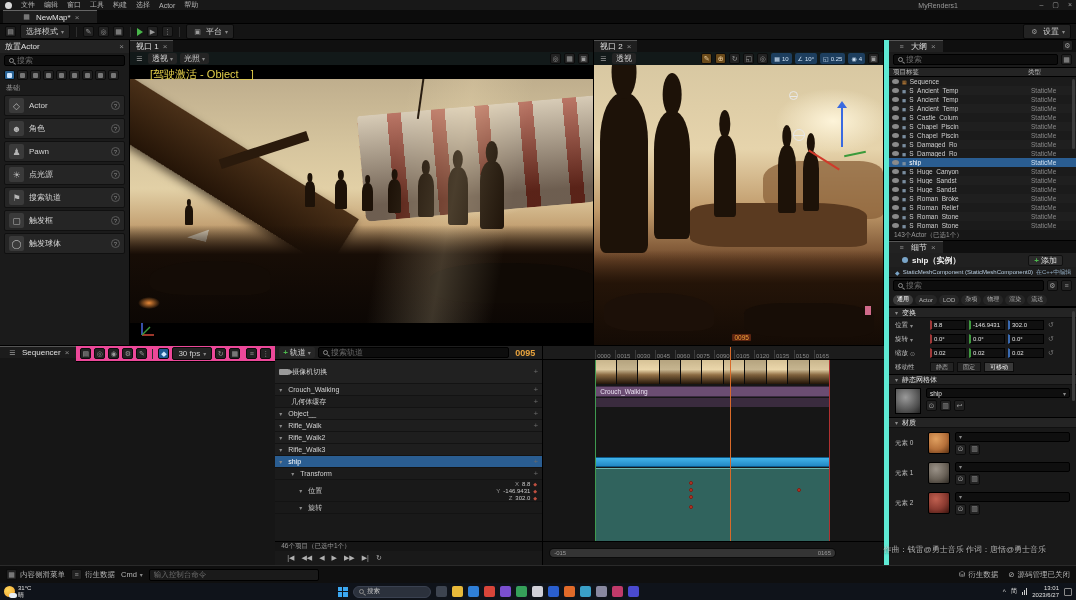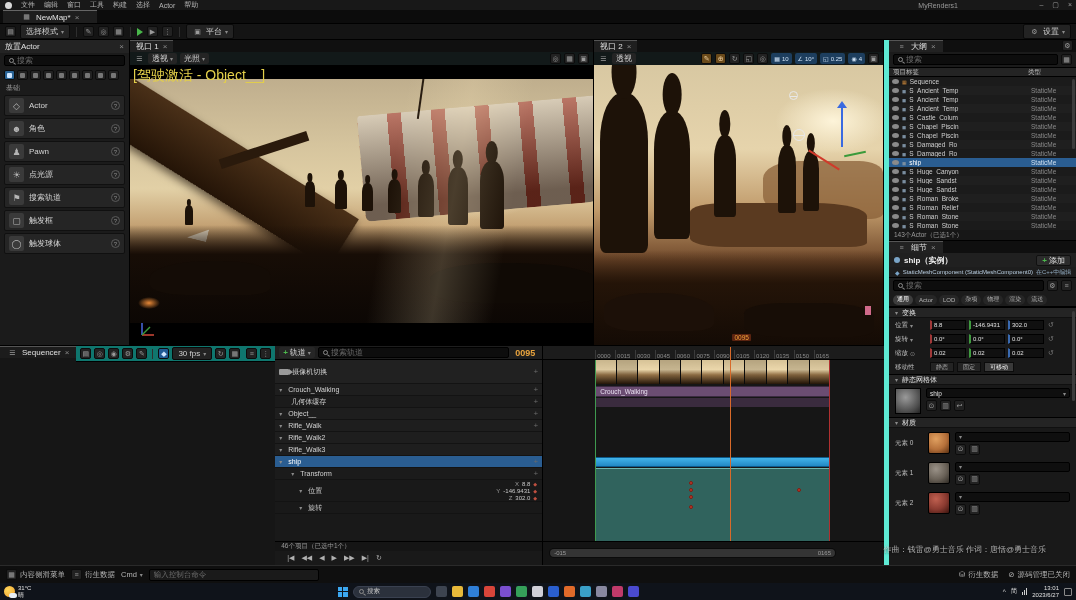--- a/index.html
+++ b/index.html
@@ -50,39 +50,39 @@
 .vp{display:flex;flex-direction:column;border-right:1px solid #000;min-width:0}
 #vp1{width:464px}
 #vp2{width:290px}
 .vtab{height:12px;background:#101010;display:flex;align-items:flex-end}
 .vtab .t{height:12px;display:flex;align-items:center;gap:4px;background:#1f1f1f;padding:0 6px;border-top:1px solid #555;color:#e0e0e0}
 .vbody{flex:1;position:relative;background:#0f766e;overflow:hidden}
 .vtools{position:absolute;left:0;right:0;top:0;height:13px;background:rgba(18,18,18,.93);display:flex;align-items:center;gap:3px;padding:0 4px;z-index:6}
 .vbtn{display:flex;align-items:center;gap:2px;padding:0 4px;height:11px;background:#242424;border-radius:2px;color:#cfcfcf}
 .spacer{flex:1}
 .badge{display:flex;align-items:center;gap:2px;height:11px;padding:0 3px;background:#1d3e5e;border-radius:2px;color:#cfe2f5;font-size:6px}
-.pilot{position:absolute;left:3px;top:15px;color:#e3cf4a;font-size:14px;z-index:5}
+.pilot{position:absolute;left:20px;top:15px;color:#e3cf4a;font-size:11px;z-index:5}
 .scene{position: absolute;left:0;top:13px;right:0;bottom:0}
 .letter{position:absolute;left:0;right:0;background:#000;z-index:3}
 .img{position:absolute;left:0;right:0;overflow:hidden}
 .sky1{position:absolute;inset:0;background:linear-gradient(180deg,#bfae8d 0%,#d6c59e 28%,#e2d0a6 45%,#c4a274 60%,#6e4e30 72%,#2a1810 82%,#140c06 100%)}
 .sky2{position:absolute;inset:0;background:linear-gradient(180deg,#d8c8a2 0%,#e6d4ac 30%,#c09a6a 52%,#70482a 70%,#38200f 85%,#1c0f07 100%)}
 .glow{position:absolute;border-radius:50%}
 .shape{position:absolute}
 .soldier{position:absolute;background:#1d1208;border-radius:45% 45% 12% 12%/30% 30% 5% 5%}
 .soldier::before{content:"";position:absolute;left:50%;top:-30%;transform:translateX(-50%);width:52%;height:34%;background:#1d1208;border-radius:50%}
 .axis{position:absolute;left:8px;bottom:6px;z-index:5}
 .gz{position:absolute;z-index:4}
 .giz-sphere{position:absolute;border:1px solid #e8e8e8;border-radius:50%;z-index:4}
 .giz-sphere::after{content:"";position:absolute;left:0;right:0;top:50%;height:1px;background:#e8e8e8}
 
 #sequencer{height:220px;display:flex;flex-direction:row;background:#161616;border-top:1px solid #000}
 #seqtab{height:12px;background:#0d0d0d;display:flex;align-items:flex-end}
 #seqtab .t{height:12px;display:flex;align-items:center;gap:4px;background:#1c1c1c;padding:0 7px;border-top:1px solid #555;color:#e0e0e0}
-#seqtools{height:16px;background:#0f766e;border-bottom:1px solid #000;display:flex;align-items:center;gap:3px;padding:0 4px}
+#seqtools{height:16px;background:#ec4899;border-bottom:1px solid #000;display:flex;align-items:center;gap:3px;padding:0 4px}
 #seqbody{flex:1;display:flex;min-height:0}
 #seqleft{width:268px;border-right:1px solid #000;display:flex;flex-direction:column;background:#191919}
 #seqsub{height:14px;display:flex;align-items:center;gap:3px;padding:0 4px;background:#1e1e1e;border-bottom:1px solid #000}
 .addtrack{display:flex;align-items:center;gap:2px;padding:0 4px;height:11px;background:#262626;border-radius:2px;color:#d5d5d5;flex:none}
 .g{color:#4db84d;font-weight:bold}
 #curframe{color:#e8a33d;font-weight:bold;font-size:9px;padding:0 3px}
 #tracks{flex:1;overflow:hidden;position:relative}
 .trk{height:12px;display:flex;align-items:center;gap:3px;padding:0 4px;background:#1e1e1e;border-bottom:1px solid #131313;font-size:7px;color:#d2d2d2}
 .trk .arr{color:#8a8a8a;font-size:6px;width:6px;flex:none}
 .trk .plus{margin-left:auto;color:#6a6a6a;font-size:8px}
@@ -137,21 +137,21 @@
 .orow:nth-child(2n){background:#1f1f1f}
 .orow .eye{width:7px;height:5px;background:#8a8a8a;border-radius:50%;flex:none}
 .orow .oic::before{content:"◼";color:#7a8ea0;font-size:5px}
 .orow.seq .oic::before{content:"▦";color:#d08a3a}
 .orow .lbl{flex:1;white-space:nowrap;overflow:hidden}
 .orow .typ{width:42px;color:#8a8a8a}
 .orow.sel{background:#2a5d91;color:#fff}
 .orow.sel .typ{color:#cfe0f0}
 .vscroll{position:absolute;right:1px;top:2px;width:3px;height:70px;background:#3c3c3c;border-radius:2px}
 #outstatus{height:11px;display:flex;align-items:center;padding:0 5px;font-size:6.5px;color:#9a9a9a;background:#171717;border-bottom:1px solid #000}
-#dethdr{height:14px;display:flex;align-items:center;gap:4px;padding:0 5px;background:#202020}
+#dethdr{height:14px;display:flex;align-items:center;gap:4px;padding:0 13px;background:#202020}
 #dethdr .nm{font-weight:bold;color:#f0f0f0}
 #dethdr .dot{width:6px;height:6px;border-radius:50%;background:#7aa5c8}
 .addbtn{margin-left:auto;display:flex;align-items:center;gap:2px;height:11px;padding:0 5px;background:#2c2c2c;border:1px solid #101010;border-radius:2px;color:#e0e0e0}
 #detcomp{height:11px;display:flex;align-items:center;gap:3px;padding:0 6px;font-size:6px;color:#b8cde0;background:#1d1d1d;border-bottom:1px solid #000;white-space:nowrap;overflow:hidden}
 #detcomp .cpp{margin-left:auto;color:#8fa8bd;flex:none}
 #detsearch{display:flex;align-items:center;gap:3px;padding:2px 4px;height:15px;background:#1b1b1b}
 #detchips{display:flex;gap:2px;padding:2px 4px;height:14px;background:#1b1b1b;border-bottom:1px solid #000;align-items:center}
 .chip{height:10px;display:flex;align-items:center;padding:0 4px;background:#262626;border-radius:5px;font-size:6px;color:#b5b5b5}
 .chip.on{background:#3d3d3d;color:#fff}
 #detbody{flex:1;position:relative;overflow:hidden;background:#191919}

